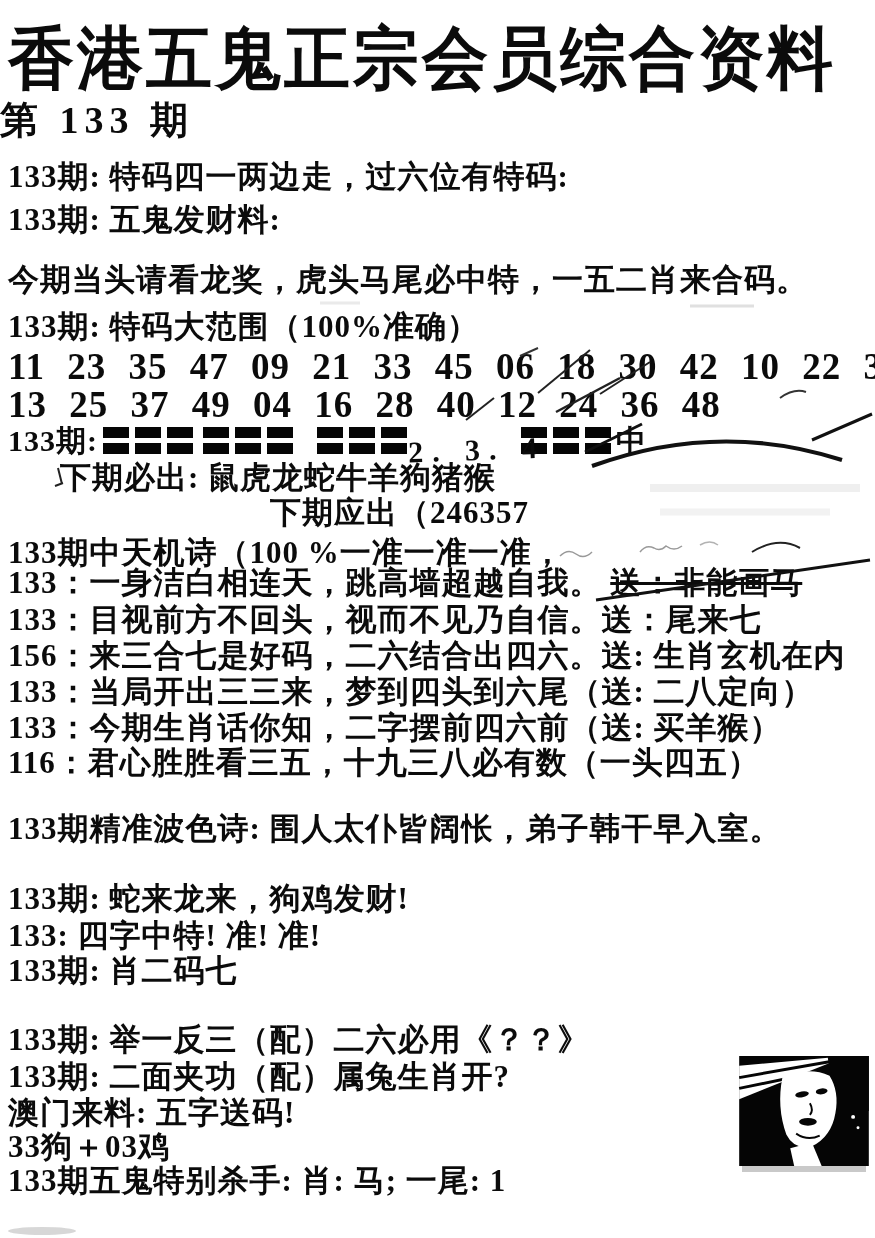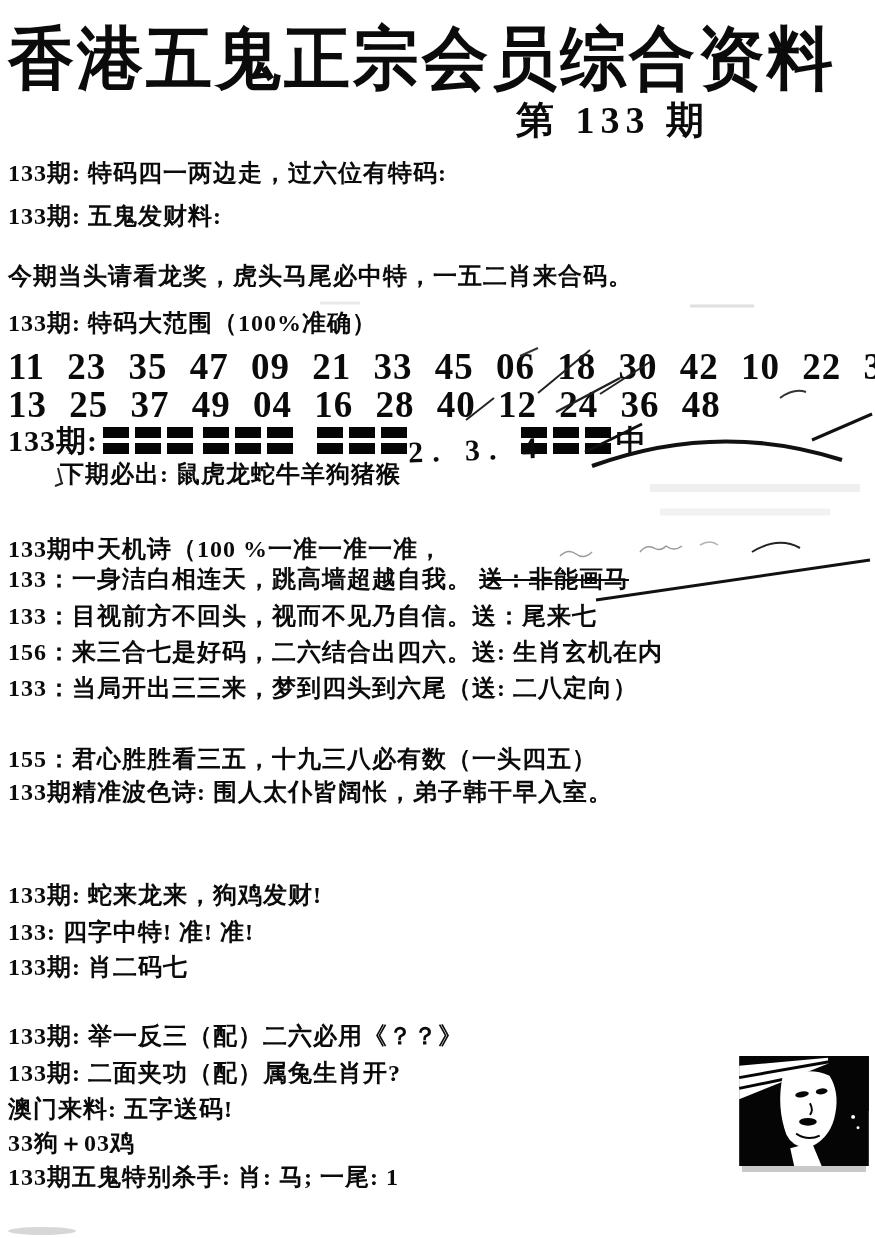--- a/index.html
+++ b/index.html
@@ -5,30 +5,30 @@
   html,body{margin:0;padding:0;}
   body{
     width:875px;height:1238px;position:relative;overflow:hidden;
     background:#ffffff;
     font-family:"Liberation Serif","DejaVu Serif",serif;
     color:#0b0b0b;
   }
   .page{position:absolute;inset:0;text-decoration:underline;}
   .line{
     position:absolute;left:8px;white-space:nowrap;
-    font-size:24px;font-weight:700;line-height:1.1;
+    font-size:31px;font-weight:700;line-height:1.1;
     letter-spacing:1px;
   }
   .title{
     left:8px;top:22px;width:860px;
     font-size:66px;font-weight:900;letter-spacing:3px;
     transform:scaleY(1.04);transform-origin:top left;
   }
   .subtitle{
-    left:0;top:100px;width:710px;text-align:right;
+    left:0;top:100px;width:710px;text-align:left;
     font-size:38px;font-weight:900;letter-spacing:6px;
   }
   .nums{
     font-size:37px;font-weight:700;letter-spacing:1px;word-spacing:12px;
   }
   .heads{font-size:30px;display:flex;align-items:center;text-align:right;}
   .barGroup{display:inline-flex;margin:0 5px;align-items:center;}
   .bar{
     display:inline-block;width:26px;height:27px;box-sizing:border-box;
     border-top:11px solid #050505;border-bottom:11px solid #050505;
@@ -81,31 +81,33 @@
     <span class="overwrite">2. 3. 4</span>
     <span class="barGroup">
         <i class="bar"></i>
         <i class="bar"></i>
         <i class="bar"></i>
       </span>
     <span>中</span>
   </div>
 
   <div class="line" style="top:461px;left:60px">下期必出: 鼠虎龙蛇牛羊狗猪猴</div>
+  <div class="line" style="top:496px;left:270px">下期应出（246357</div>
 
   <div class="line" style="top:536px">133期中天机诗（100 %一准一准一准，</div>
   <div class="line" style="top:566px">
     <span>133：一身洁白相连天，跳高墙超越自我。</span>
     <span class="struck">送：非能画马</span>
   </div>
   <div class="line" style="top:603px">133：目视前方不回头，视而不见乃自信。送：尾来七</div>
   <div class="line" style="top:639px">156：来三合七是好码，二六结合出四六。送: 生肖玄机在内</div>
   <div class="line" style="top:675px">133：当局开出三三来，梦到四头到六尾（送: 二八定向）</div>
-  <div class="line" style="top:746px">155：君心胜胜看三五，十九三八必有数（一头四五）</div>
-  <div class="line" style="top:779px">133期精准波色诗: 围人太仆皆阔怅，弟子韩干早入室。</div>
+  <div class="line" style="top:711px">133：今期生肖话你知，二字摆前四六前（送: 买羊猴）</div>
+  <div class="line" style="top:746px">116：君心胜胜看三五，十九三八必有数（一头四五）</div>
+  <div class="line" style="top:812px">133期精准波色诗: 围人太仆皆阔怅，弟子韩干早入室。</div>
 
   <div class="line" style="top:882px">133期: 蛇来龙来，狗鸡发财!</div>
   <div class="line" style="top:919px">133: 四字中特! 准! 准!</div>
   <div class="line" style="top:954px">133期: 肖二码七</div>
 
   <div class="line" style="top:1023px">133期: 举一反三（配）二六必用《？？》</div>
   <div class="line" style="top:1060px">133期: 二面夹功（配）属兔生肖开?</div>
 
   <div class="line" style="top:1096px">澳门来料: 五字送码!</div>
   <div class="line" style="top:1130px">33狗＋03鸡</div>

